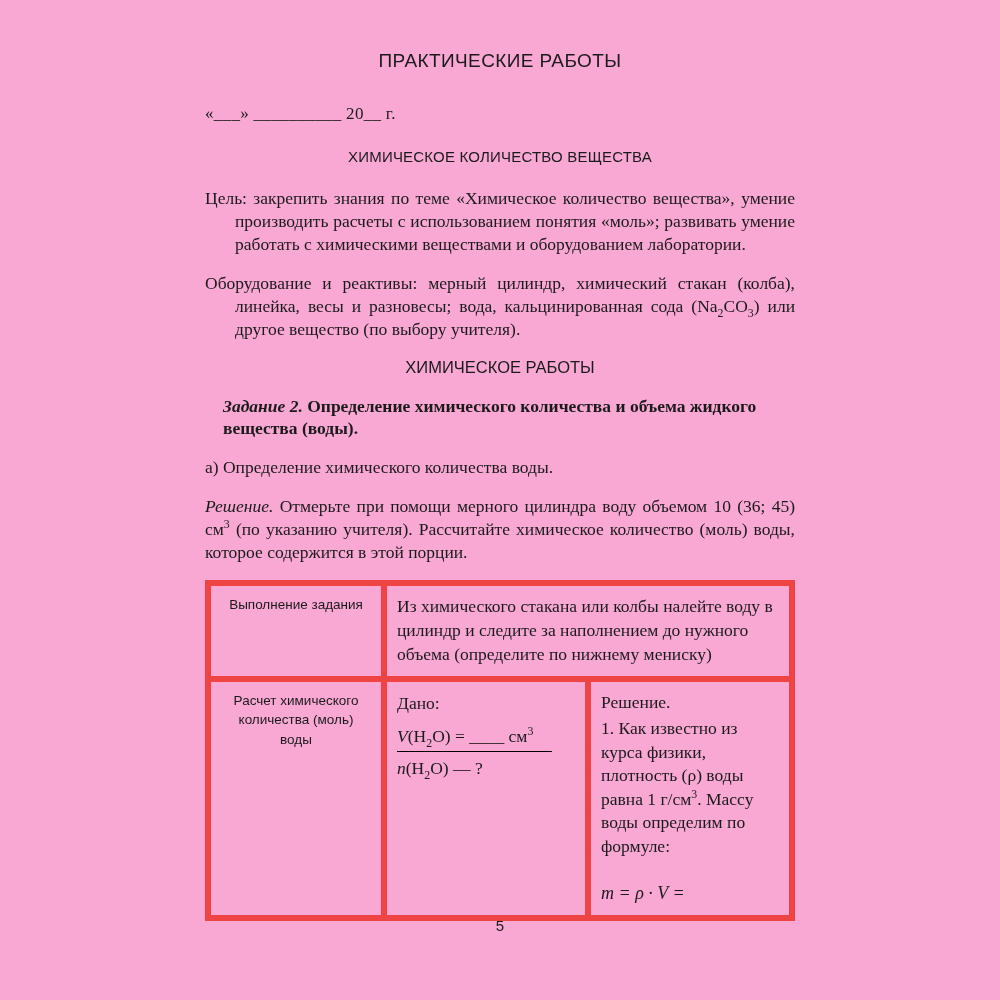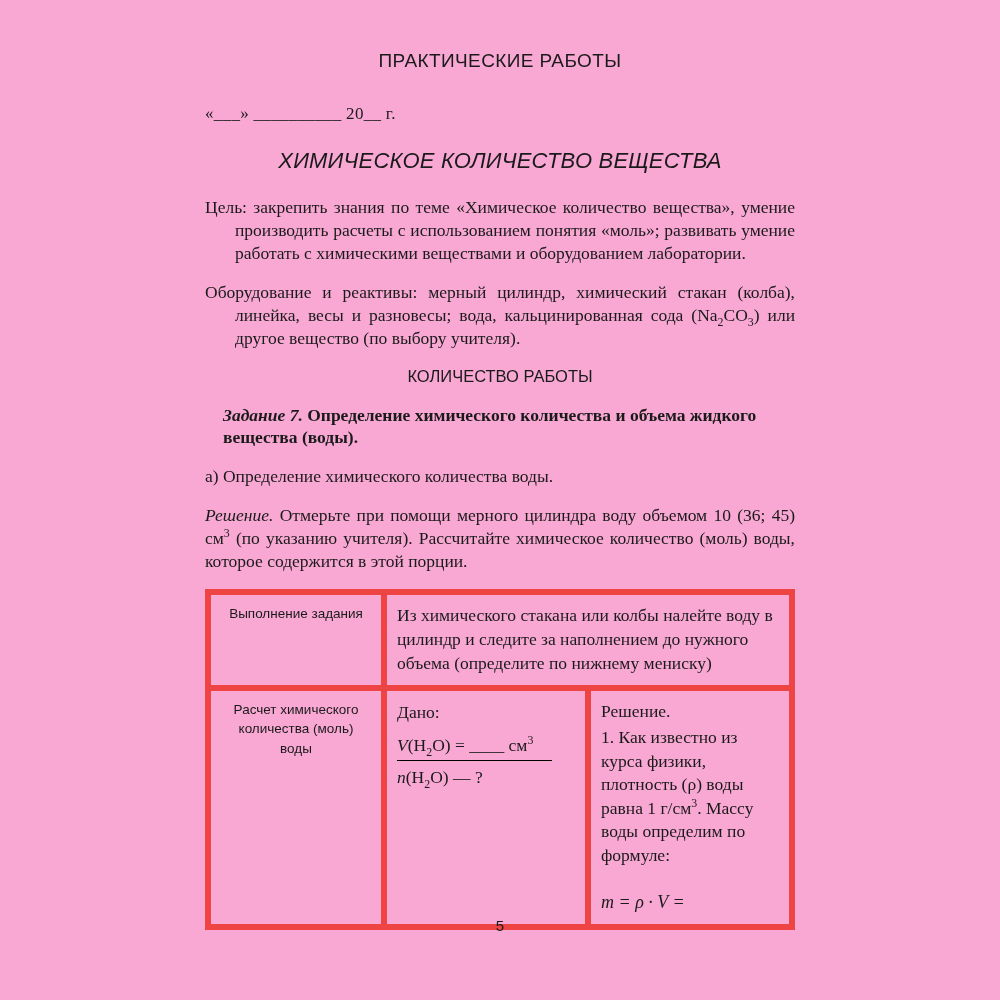--- a/index.html
+++ b/index.html
@@ -51,25 +51,24 @@
   }
   .date-line {
     font-family: "Liberation Serif", serif;
     font-size: 17px;
     letter-spacing: 0.3px;
     padding-right: 8px;
   }
 
   .section-title {
     font-family: "Liberation Sans", sans-serif;
-    font-size: 22px;
+    font-size: 15px;
     text-align: center;
     margin-bottom: 22px;
     letter-spacing: 0.2px;
-    font-style: italic;
   }
 
   p.body {
     font-size: 17.5px;
     line-height: 1.32;
     margin: 0 0 16px 0;
     text-align: justify;
     text-indent: 0;
   }
   p.body.hang {
@@ -184,23 +183,23 @@
       <div class="date-line">«___» __________ 20__ г.</div>
     </div>
 
     <div class="section-title">ХИМИЧЕСКОЕ КОЛИЧЕСТВО ВЕЩЕСТВА</div>
 
     <p class="body hang"><span class="lbl">Цель:</span><span> закрепить знания по теме «Химическое количество вещества», умение производить расчеты с использованием понятия «моль»; развивать умение работать с химическими веществами и оборудованием лаборатории.</span></p>
 
     <p class="body hang"><span>Оборудование и реактивы:</span><span> мерный цилиндр, химический стакан (колба), линейка, весы и разновесы; вода, кальцинированная сода (Na</span><sub>2</sub><span>CO</span><sub>3</sub><span>) или другое вещество (по выбору учителя).</span></p>
 
 
-    <div class="center-head">КОЛИЧЕСТВО РАБОТЫ</div>
-
-    <p class="task-head"><span class="ital">Задание 7.</span><span> Определение химического количества и объема жидкого вещества (воды).</span></p>
+    <div class="center-head">ХИМИЧЕСКОЕ РАБОТЫ</div>
+
+    <p class="task-head"><span class="ital">Задание 2.</span><span> Определение химического количества и объема жидкого вещества (воды).</span></p>
 
     <p class="body">а) Определение химического количества воды.</p>
 
     <p class="body"><span class="ital">Решение.</span><span> Отмерьте при помощи мерного цилиндра воду объемом 10 (36; 45) см</span><sup>3</sup><span> (по указанию учителя). Рассчитайте химическое количество (моль) воды, которое содержится в этой порции.</span></p>
 
     <table class="worktable">
       <tbody>
           <tr>
         <td class="label-cell">Выполнение задания</td>
         <td class="wide-cell" colspan="2">Из химического стакана или колбы налейте воду в цилиндр и следите за наполнением до нужного объема (определите по нижнему мениску)</td>

